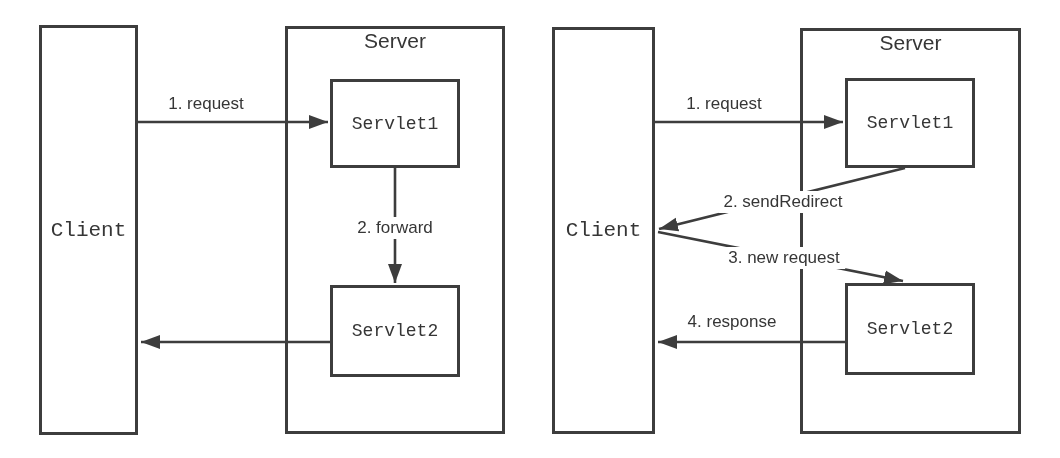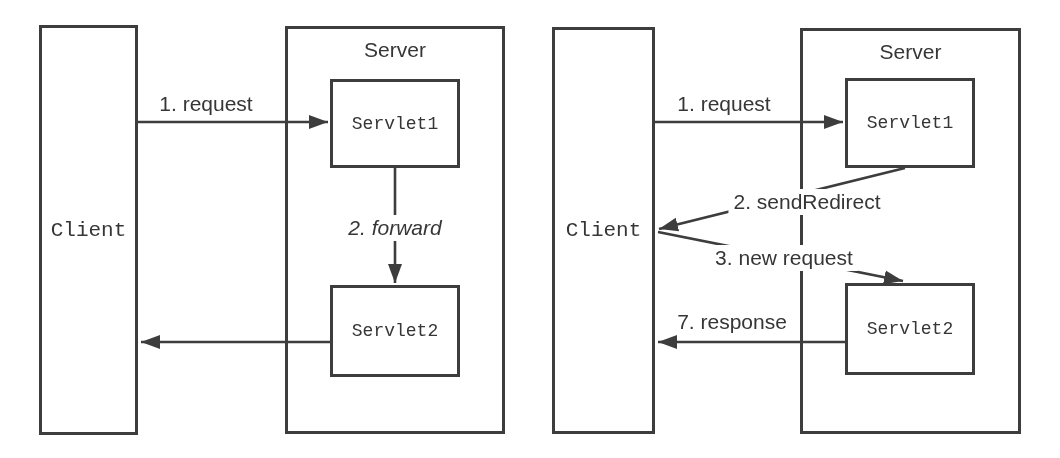--- a/index.html
+++ b/index.html
@@ -29,34 +29,33 @@
   .center-flex {
     display: flex;
     align-items: center;
     justify-content: center;
     font-family: Liberation Mono, monospace;
   }
   .client-box { font-size: 21px; text-align: right; }
   .server-box { text-align: center; }
   .server-title {
     display: inline-block;
-    margin-top: 9px;
     font-size: 21px;
   }
   .servlet-box { font-size: 18px; }
   .arrow-layer {
     position: absolute;
     left: 0; top: 0;
     width: 1060px; height: 458px;
     z-index: 2;
   }
   .arrow-label {
     position: absolute;
     transform: translate(-50%, -50%);
-    font-size: 21px;
+    font-size: 17px;
     white-space: nowrap;
     background: var(--background);
     padding: 1px 5px;
     z-index: 3;
   }
 </style>
 </head>
 <body>
 
 <div class="canvas">
@@ -88,36 +87,36 @@
 
   <div class="box servlet-box center-flex" style="left:330px; top:79px; width:130px; height:89px;">
     <span>Servlet1</span>
   </div>
 
   <div class="box servlet-box center-flex" style="left:330px; top:285px; width:130px; height:92px;">
     <span>Servlet2</span>
   </div>
 
   <div class="arrow-label" style="left:206px; top:104px;">1. request</div>
-  <div class="arrow-label" style="left:395px; top:228px;font-style:italic;">2. forward</div>
+  <div class="arrow-label" style="left:395px; top:228px;">2. forward</div>
 
   <div class="box client-box center-flex" style="left:552px; top:27px; width:103px; height:407px;">
     <span>Client</span>
   </div>
 
   <div class="box server-box" style="left:800px; top:28px; width:221px; height:406px;">
     <span class="server-title">Server</span>
   </div>
 
   <div class="box servlet-box center-flex" style="left:845px; top:78px; width:130px; height:90px;">
     <span>Servlet1</span>
   </div>
 
   <div class="box servlet-box center-flex" style="left:845px; top:283px; width:130px; height:92px;">
     <span>Servlet2</span>
   </div>
 
   <div class="arrow-label" style="left:724px; top:104px;">1. request</div>
-  <div class="arrow-label" style="left:783px; top:202px;margin-left:24px;">2. sendRedirect</div>
+  <div class="arrow-label" style="left:783px; top:202px;">2. sendRedirect</div>
   <div class="arrow-label" style="left:784px; top:258px;">3. new request</div>
-  <div class="arrow-label" style="left:732px; top:322px;">7. response</div>
+  <div class="arrow-label" style="left:732px; top:322px;">4. response</div>
 
 </div>
 
 </body></html>

